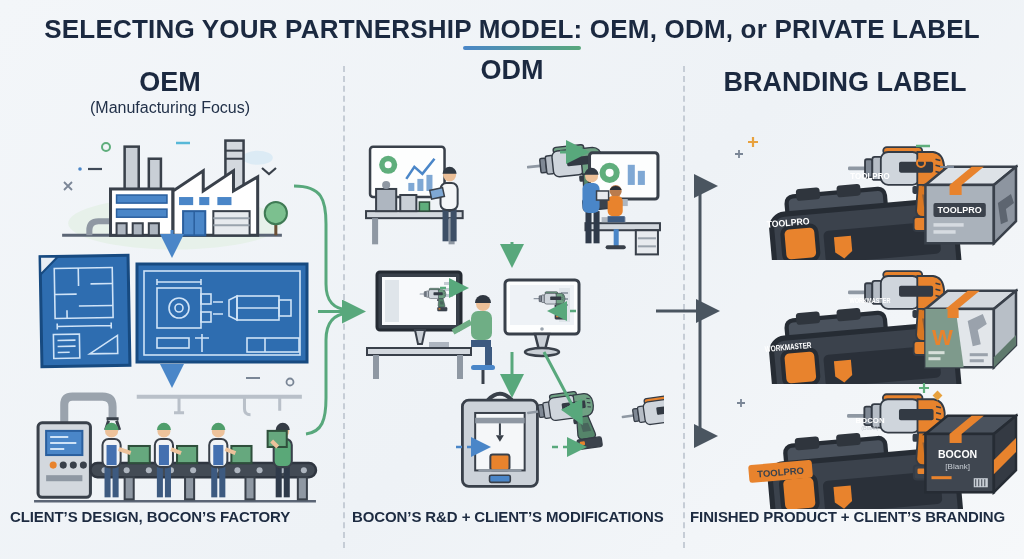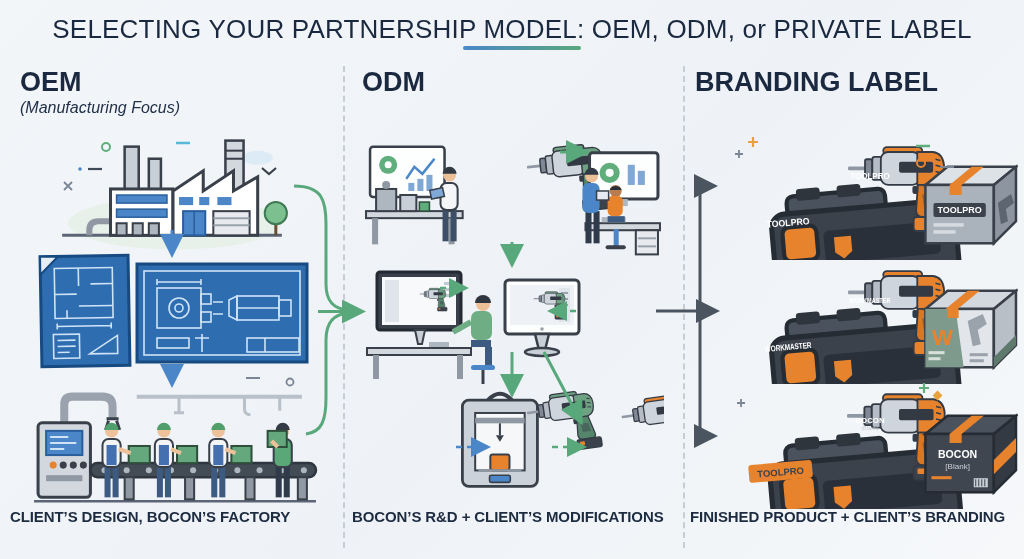--- a/index.html
+++ b/index.html
@@ -3,29 +3,29 @@
 <meta charset="utf-8">
 <style>
   html,body{margin:0;padding:0;}
   .canvas{
     position:relative;width:1024px;height:559px;overflow:hidden;
     background:linear-gradient(135deg,#f3f6f9 0%,#eef2f6 55%,#f6f8fa 100%);
     font-family:"Liberation Sans","DejaVu Sans",sans-serif;color:#1c2a40;
   }
   .title{
     position:absolute;left:0;top:14px;width:100%;text-align:center;
-    font-size:26px;font-weight:400;letter-spacing:.2px;color:#1b2940;white-space:nowrap;
+    font-size:26px;font-weight:700;letter-spacing:.2px;color:#1b2940;white-space:nowrap;
   }
   .title-underline{
     position:absolute;left:463px;top:46px;width:118px;height:4px;border-radius:2px;
     background:linear-gradient(90deg,#4a86c8,#58a87c);
   }
-  .col-head{position:absolute;text-align:left;}
+  .col-head{position:absolute;text-align:center;}
   .col-head .h{font-size:27px;font-weight:800;color:#1b2940;line-height:1.05;}
-  .col-head .s{font-size:16px;font-weight:500;color:#223149;margin-top:3px;font-style:italic;}
+  .col-head .s{font-size:16px;font-weight:500;color:#223149;margin-top:3px;}
   .caption{
     position:absolute;top:508px;text-align:left;font-size:15px;font-weight:700;
     color:#1d2b41;letter-spacing:-0.1px;white-space:nowrap;
   }
   .divider{
     position:absolute;top:66px;height:482px;width:0;
     border-left:2px dashed #c6cdd6;
   }
   .block{position:absolute;}
   svg text{font-family:"Liberation Sans","DejaVu Sans",sans-serif;}
@@ -38,21 +38,21 @@
   <div class="title">SELECTING YOUR PARTNERSHIP MODEL: OEM, ODM, or PRIVATE LABEL</div>
   <div class="title-underline"></div>
 
   <div class="divider" style="left:343px"></div>
   <div class="divider" style="left:683px"></div>
 
   <div class="col-head" style="left:20px;top:68px;width:300px">
     <div class="h">OEM</div>
     <div class="s">(Manufacturing Focus)</div>
   </div>
-  <div class="col-head" style="left:362px;top:68px;width:300px">
+  <div class="col-head" style="left:362px;top:56px;width:300px">
     <div class="h">ODM</div>
   </div>
   <div class="col-head" style="left:695px;top:68px;width:300px">
     <div class="h">BRANDING LABEL</div>
   </div>
 
   <div class="caption" style="left:10px;width:323px">CLIENT’S DESIGN, BOCON’S FACTORY</div>
   <div class="caption" style="left:690px;width:326px">FINISHED PRODUCT + CLIENT’S BRANDING</div>
   <div class="caption" style="left:352px;width:321px">BOCON’S R&amp;D + CLIENT’S MODIFICATIONS</div>
 

